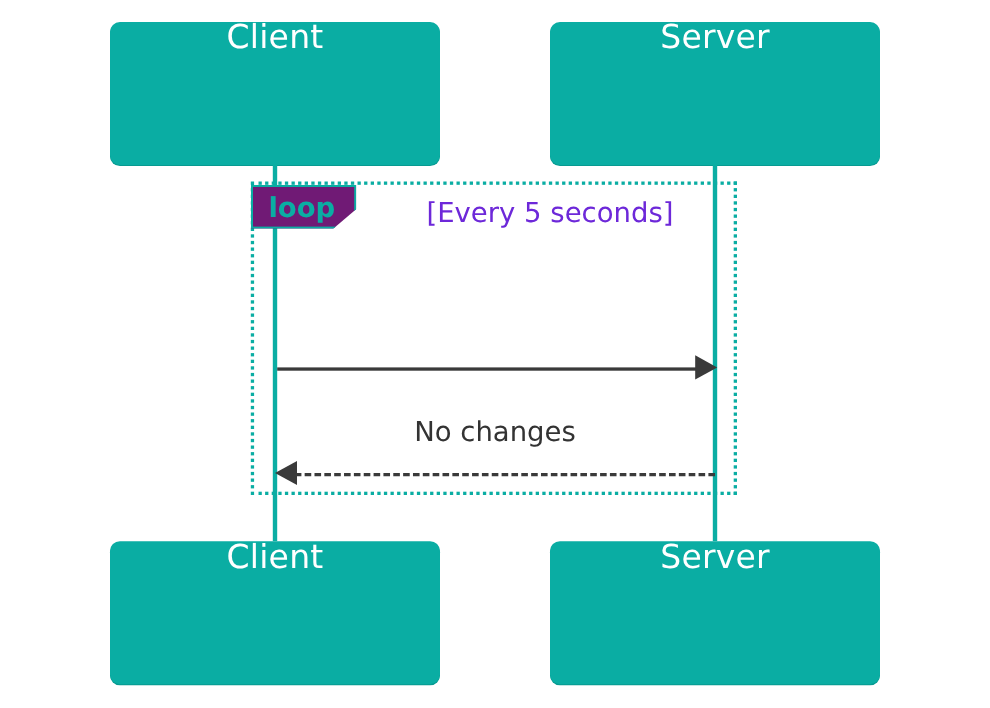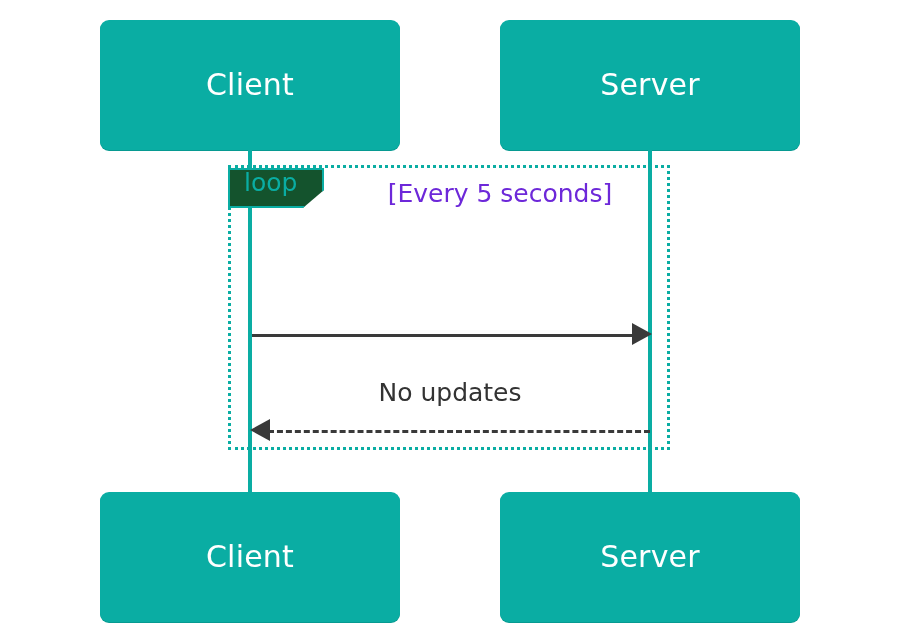--- a/index.html
+++ b/index.html
@@ -20,21 +20,21 @@
 
   
   .participant-box {
     position: absolute;
     width: 300px;
     height: 130px;
     background: #0aada3;
     border-radius: 9px;
     box-shadow: 0 1px 0 0 #079a91;
     display: flex;
-    align-items: center;
+    align-items: flex-start;
     justify-content: center;
     box-sizing: border-box;
   }
   .participant-label {
     color: #ffffff;
     font-size: 30px;
     font-weight: 400;
     letter-spacing: 0.2px;
     line-height: 1;
     font-family: "DejaVu Sans", sans-serif;
@@ -67,27 +67,29 @@
     background: transparent;
   }
 
   
   #loop-tag {
     position: absolute;
     left: 228px;
     top: 168px;
     width: 96px;
     height: 40px;
-    background: #14532d;
+    background: #701a75;
     border: 2px solid #0aada3;
     box-sizing: border-box;
     clip-path: polygon(0 0, 100% 0, 100% 55%, 78% 100%, 0 100%);
     display: flex;
+    align-items: center;
     padding-left: 14px;
     box-sizing: border-box;
+    font-weight: bold;
   }
   #loop-tag-label {
     color: #0aada3;
     font-size: 25px;
     line-height: 1;
     font-family: "DejaVu Sans", sans-serif;
   }
 
   
   #loop-condition {
@@ -173,21 +175,21 @@
 
   <div id="loop-tag">
     <span id="loop-tag-label">loop</span>
   </div>
 
   <div id="loop-condition">[Every 5 seconds]</div>
 
   <div class="msg-line" id="msg1-line"></div>
   <div class="arrowhead" id="msg1-head"></div>
 
-  <div class="msg-label" id="msg2-label">No updates</div>
+  <div class="msg-label" id="msg2-label">No changes</div>
   <div class="msg-line" id="msg2-line"></div>
   <div class="arrowhead" id="msg2-head"></div>
 
   <div class="participant-box" id="box-client-bot">
     <span class="participant-label">Client</span>
   </div>
 
   <div class="participant-box" id="box-server-bot">
     <span class="participant-label">Server</span>
   </div>

